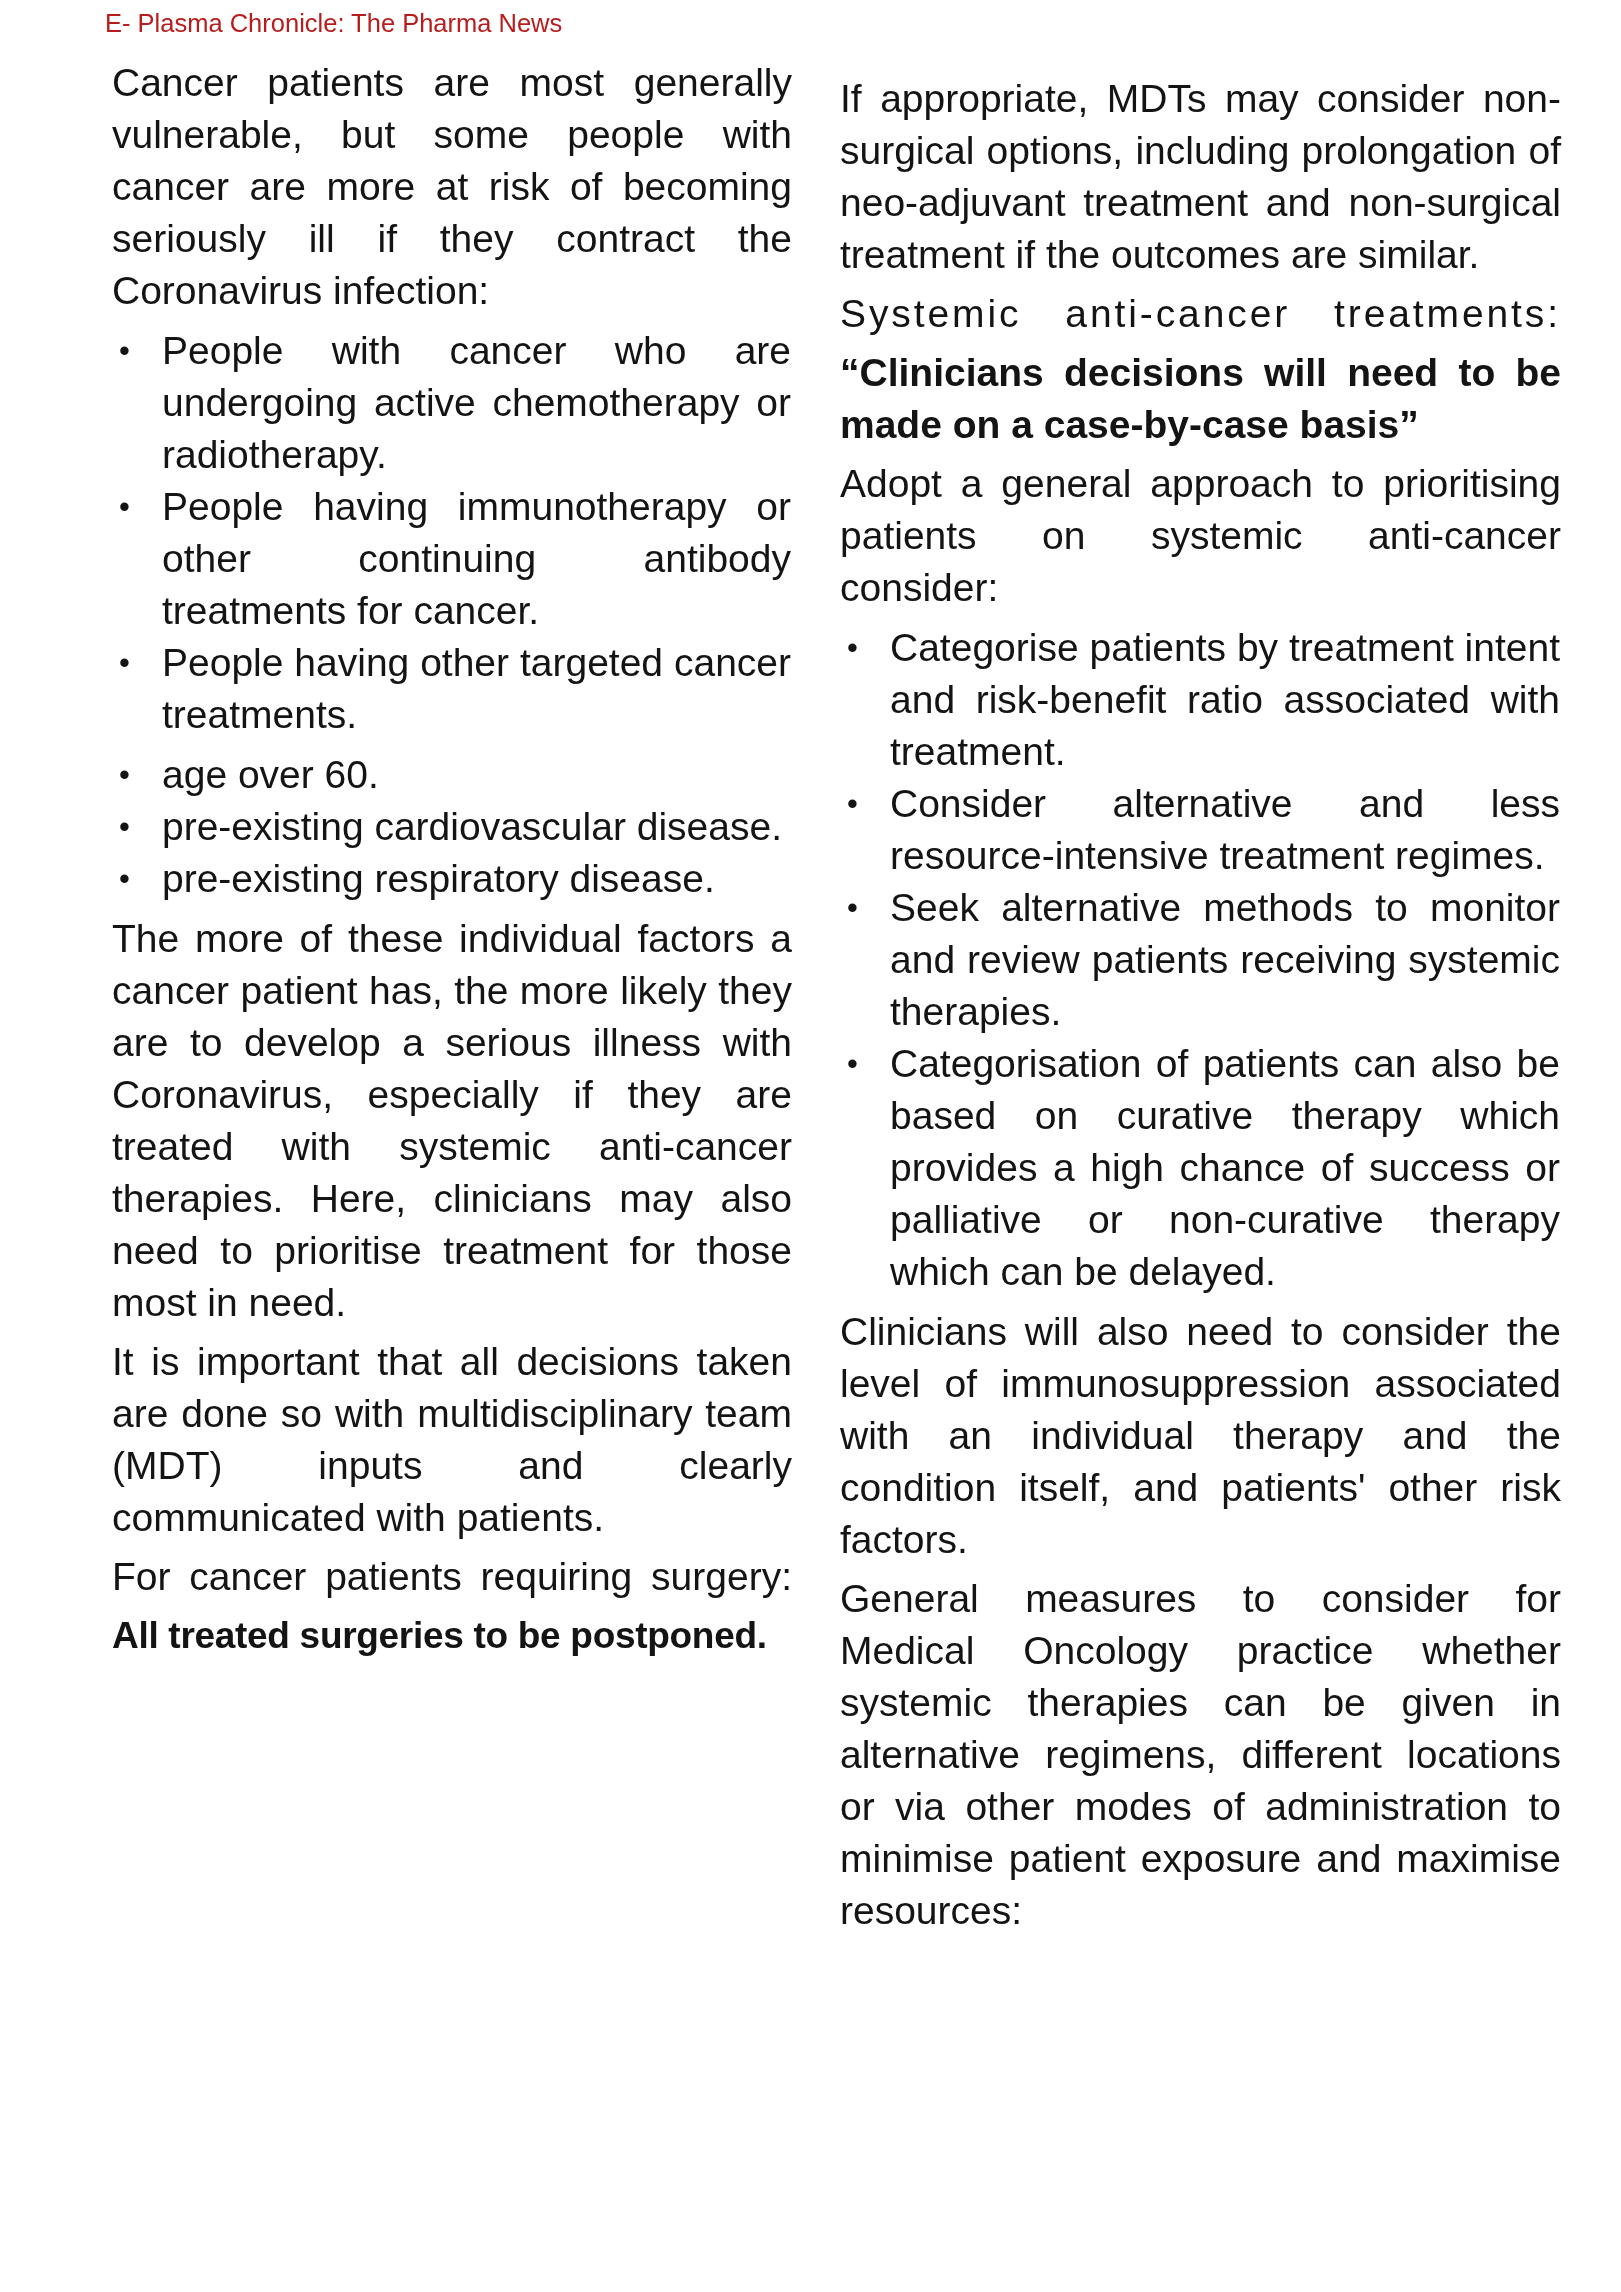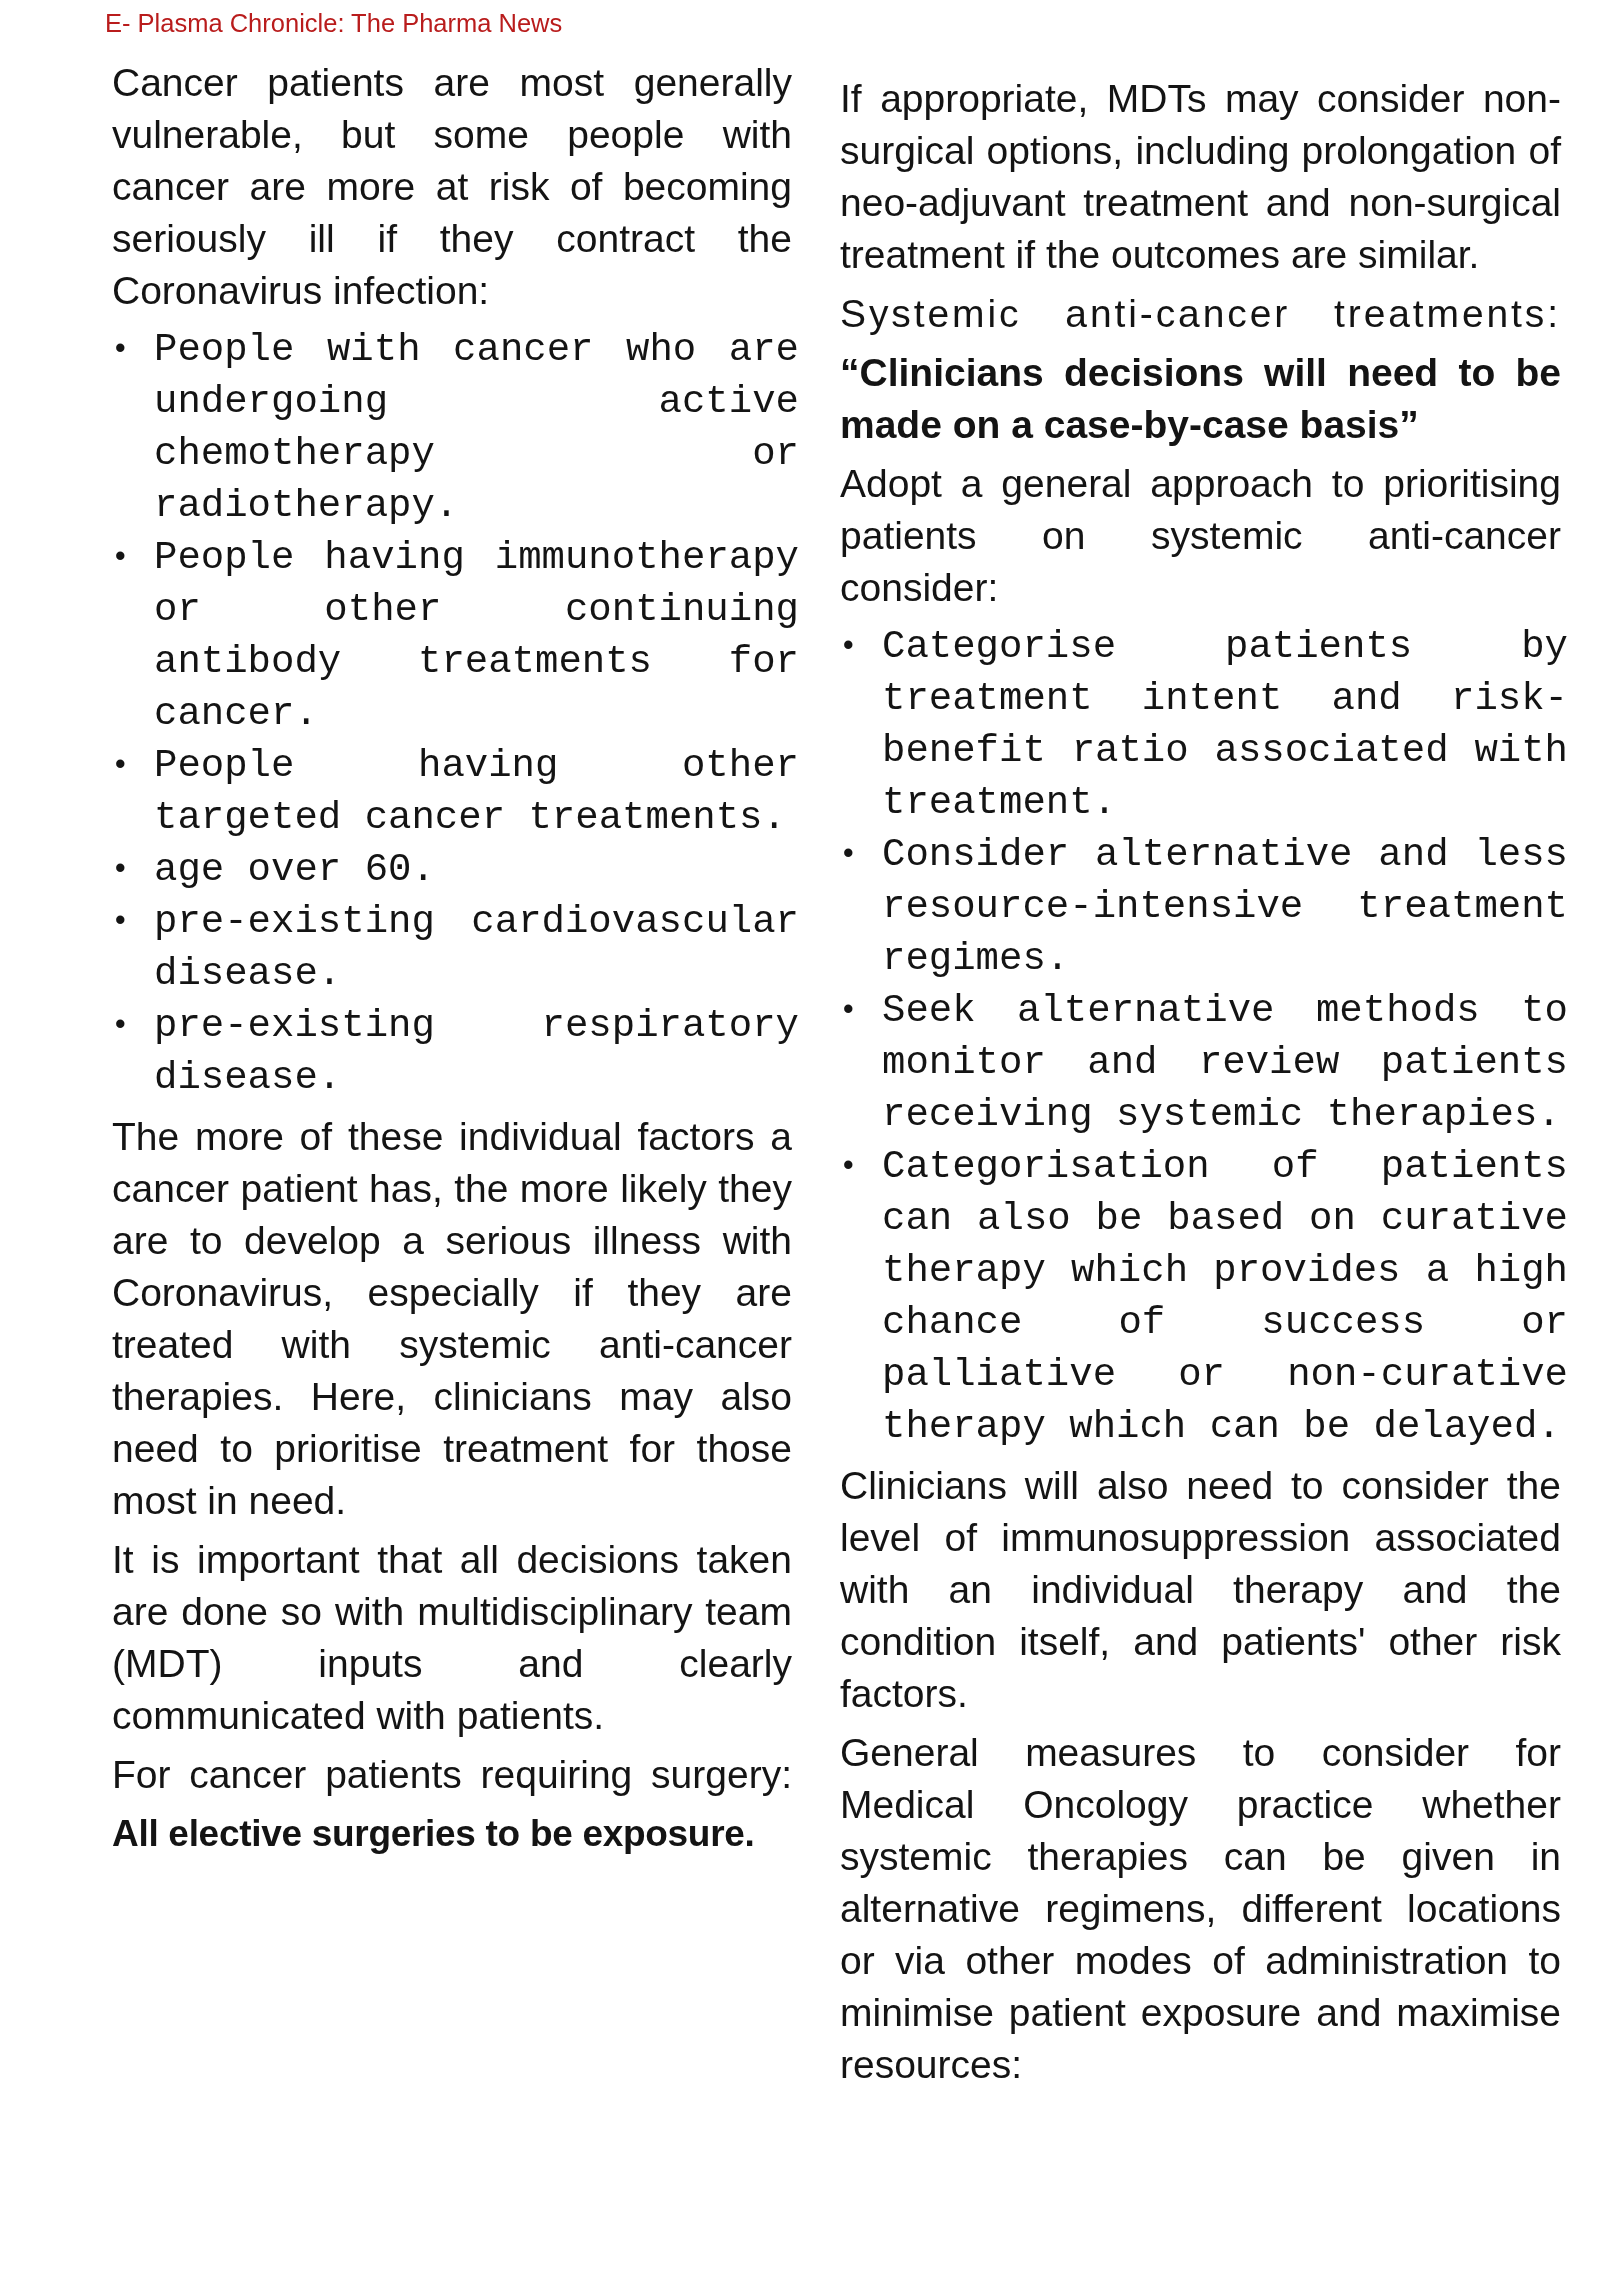--- a/index.html
+++ b/index.html
@@ -32,23 +32,22 @@
     text-align: justify;
     color: #141414;
   }
   .col-left  { left: 105px; top: 50px; width: 694px; }
   .col-right { left: 833px; top: 66px; width: 735px; }
 
   .col p { margin: 7px; }
 
   ul.bullets {
     list-style: none;
-    margin: 0;
+    margin: 8px;
     padding: 0;
-    font-family: Liberation Mono, monospace;
   }
   ul.bullets li {
     position: relative;
     padding-left: 49px;
     text-align: justify;
   }
   ul.bullets li::before {
     content: "\2022";
     position: absolute;
     left: 5.9px;
@@ -116,21 +115,21 @@
         <span>pre-existing respiratory disease.</span>
       </li>
     </ul>
 
     <p class="gap-68">The more of these individual factors a cancer patient has, the more likely they are to develop a serious illness with Coronavirus, especially if they are treated with systemic anti-cancer therapies. Here, clinicians may also need to prioritise treatment for those most in need.</p>
 
     <p class="gap-58">It is important that all decisions taken are done so with multidisciplinary team (MDT) inputs and clearly communicated with patients.</p>
 
     <p class="gap-60 stretch-last">For cancer patients requiring surgery:</p>
 
-    <p class="surgery-bold">All elective surgeries to be exposure.</p>
+    <p class="surgery-bold">All treated surgeries to be postponed.</p>
 
   </div>
 
   <div class="col col-right">
 
     <p>If appropriate, MDTs may consider non-surgical options, including prolongation of neo-adjuvant treatment and non-surgical treatment if the outcomes are similar.</p>
 
     <p class="gap-55 systemic-heading">Systemic anti-cancer treatments:</p>
 
     <p class="bold-quote">“Clinicians decisions will need to be made on a case-by-case basis”</p>

